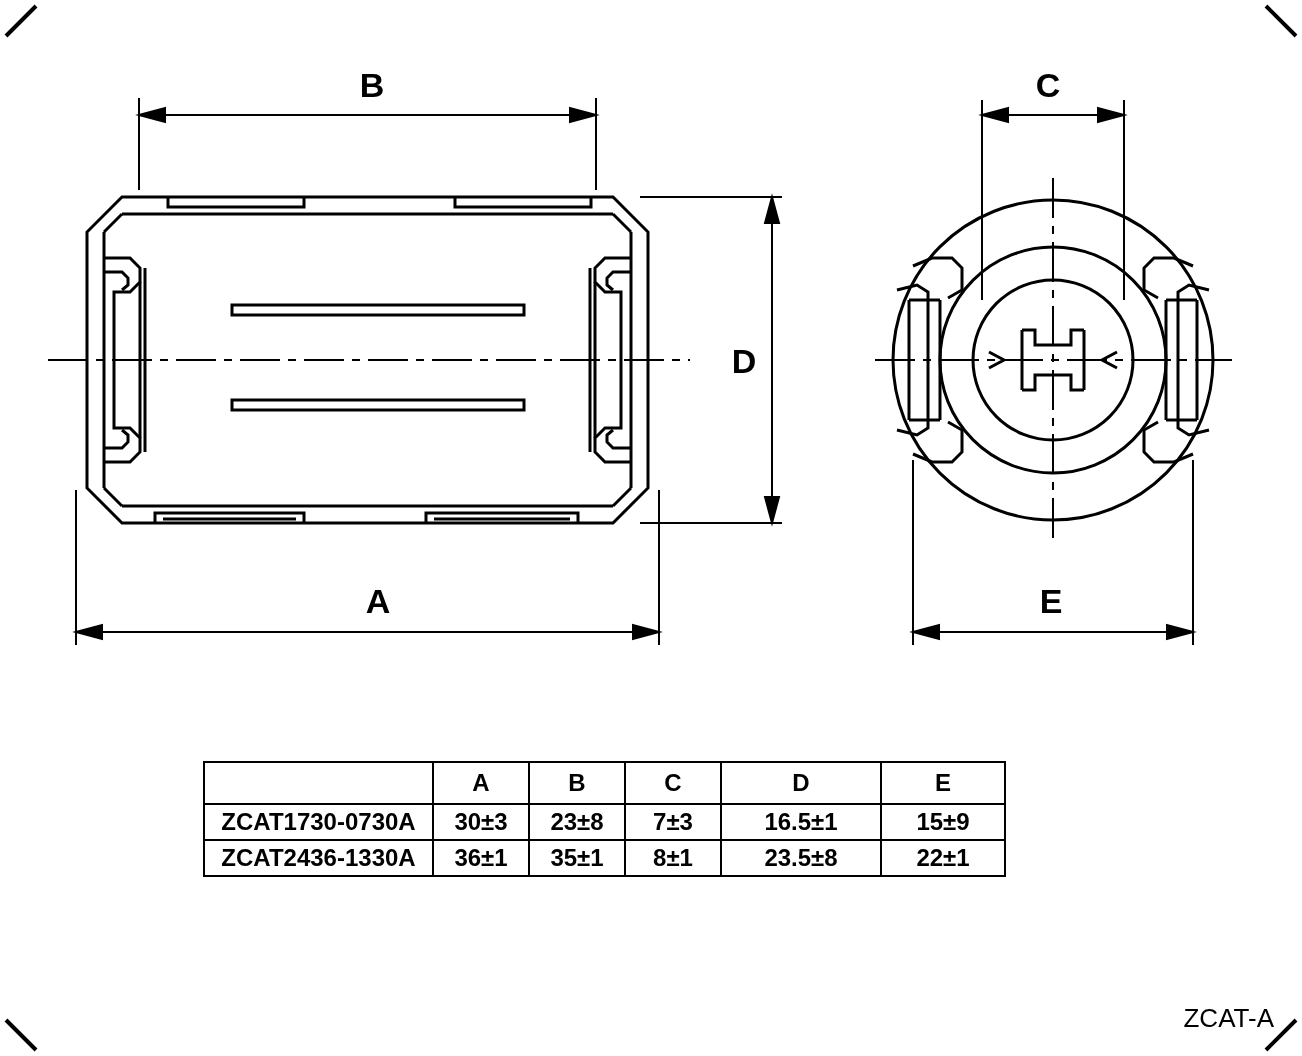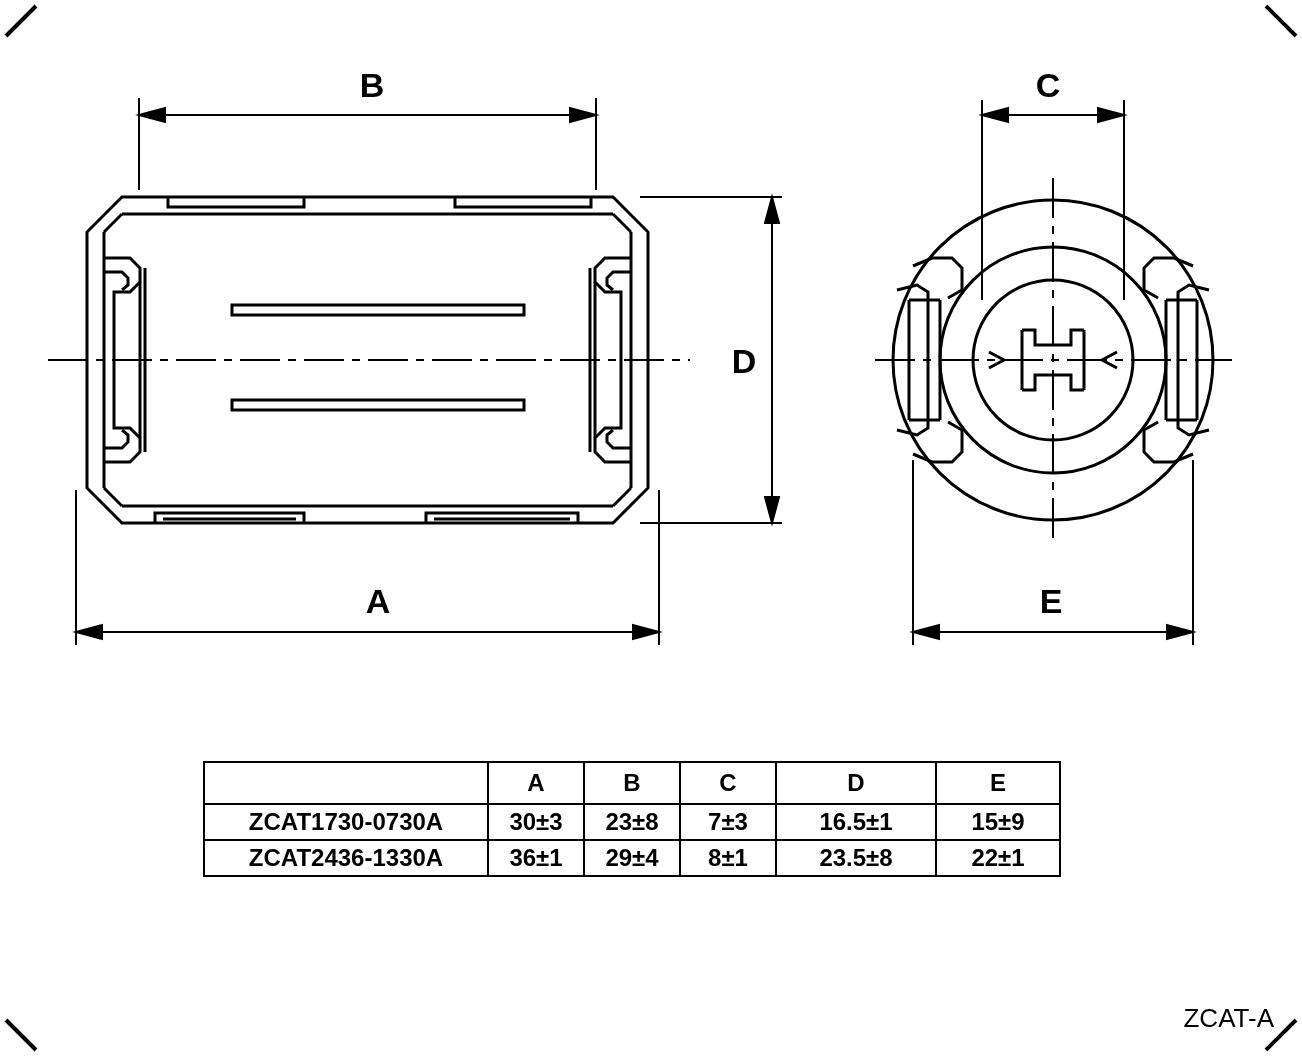--- a/index.html
+++ b/index.html
@@ -47,21 +47,21 @@
   #spec-table td, #spec-table th {
     border: 2px solid #000;
     text-align: center;
     padding: 3px 6px;
     height: 32px;
     box-sizing: border-box;
     font-weight: bold;
     white-space: nowrap;
   }
   #spec-table .name-col {
-    width: 284px;
+    width: 229px;
     text-align: center;
   }
   #spec-table .c-a { width: 96px; }
   #spec-table .c-b { width: 96px; }
   #spec-table .c-c { width: 96px; }
   #spec-table .c-d { width: 160px; }
   #spec-table .c-e { width: 124px; }
   #spec-table thead td { height: 42px; }
   #caption {
     position: absolute;
@@ -249,21 +249,21 @@
         <td class="name-col">ZCAT1730-0730A</td>
         <td class="c-a">30±3</td>
         <td class="c-b">23±8</td>
         <td class="c-c">7±3</td>
         <td class="c-d">16.5±1</td>
         <td class="c-e">15±9</td>
       </tr>
       <tr>
         <td class="name-col">ZCAT2436-1330A</td>
         <td class="c-a">36±1</td>
-        <td class="c-b">29±4</td>
+        <td class="c-b">35±1</td>
         <td class="c-c">8±1</td>
         <td class="c-d">23.5±8</td>
         <td class="c-e">22±1</td>
       </tr>
     </tbody>
   </table>
 
   <div id="caption">ZCAT-A</div>
 
 </div>

